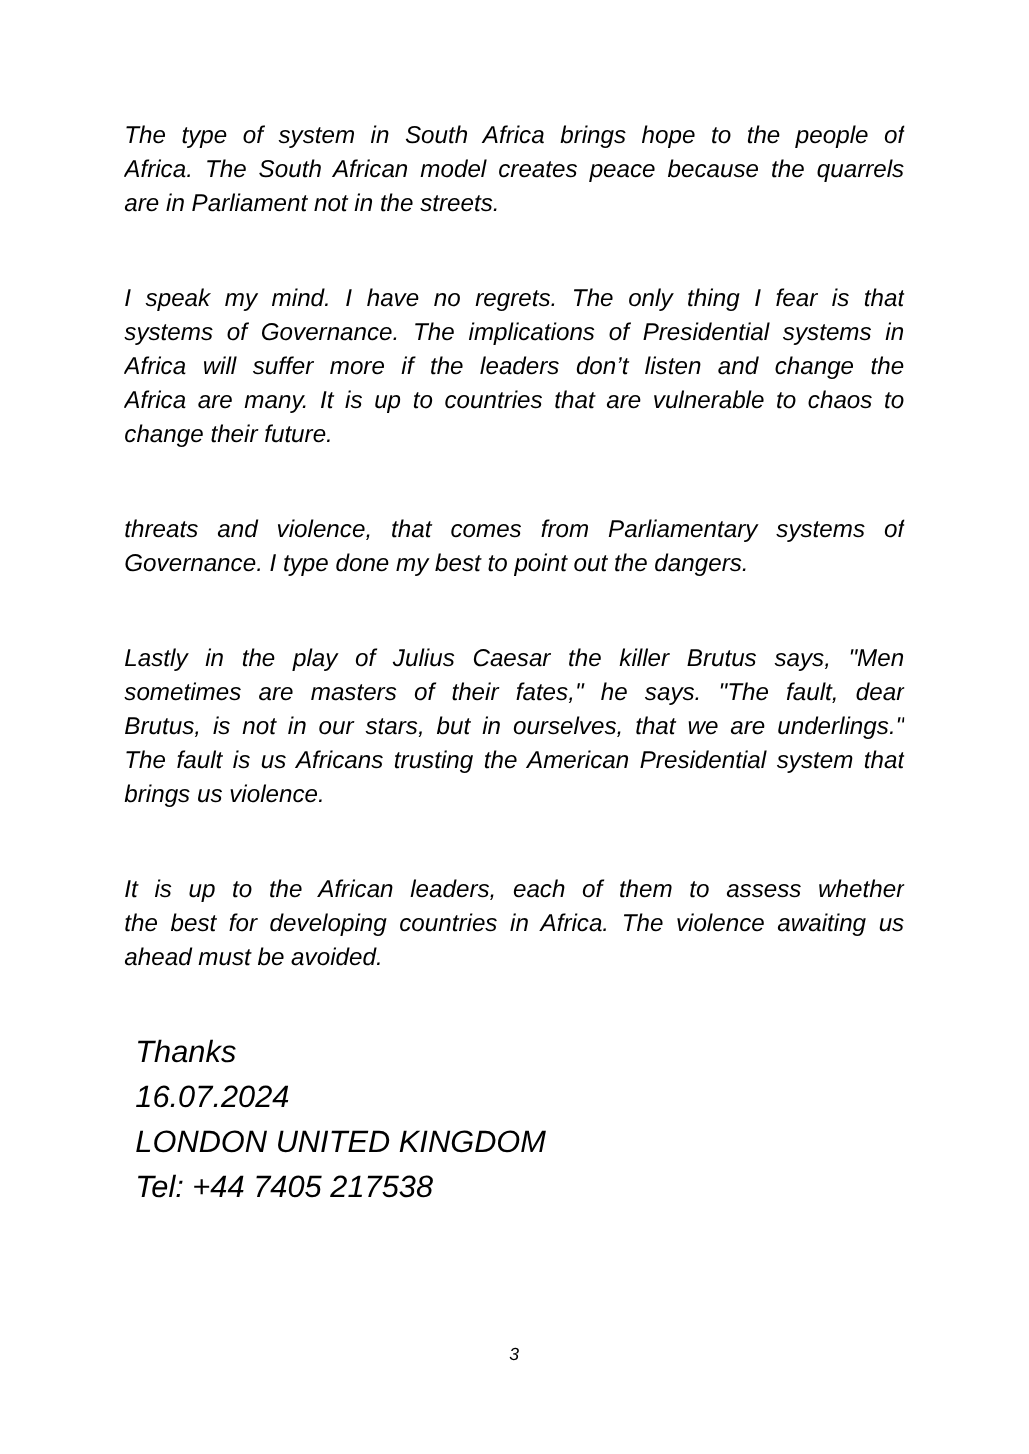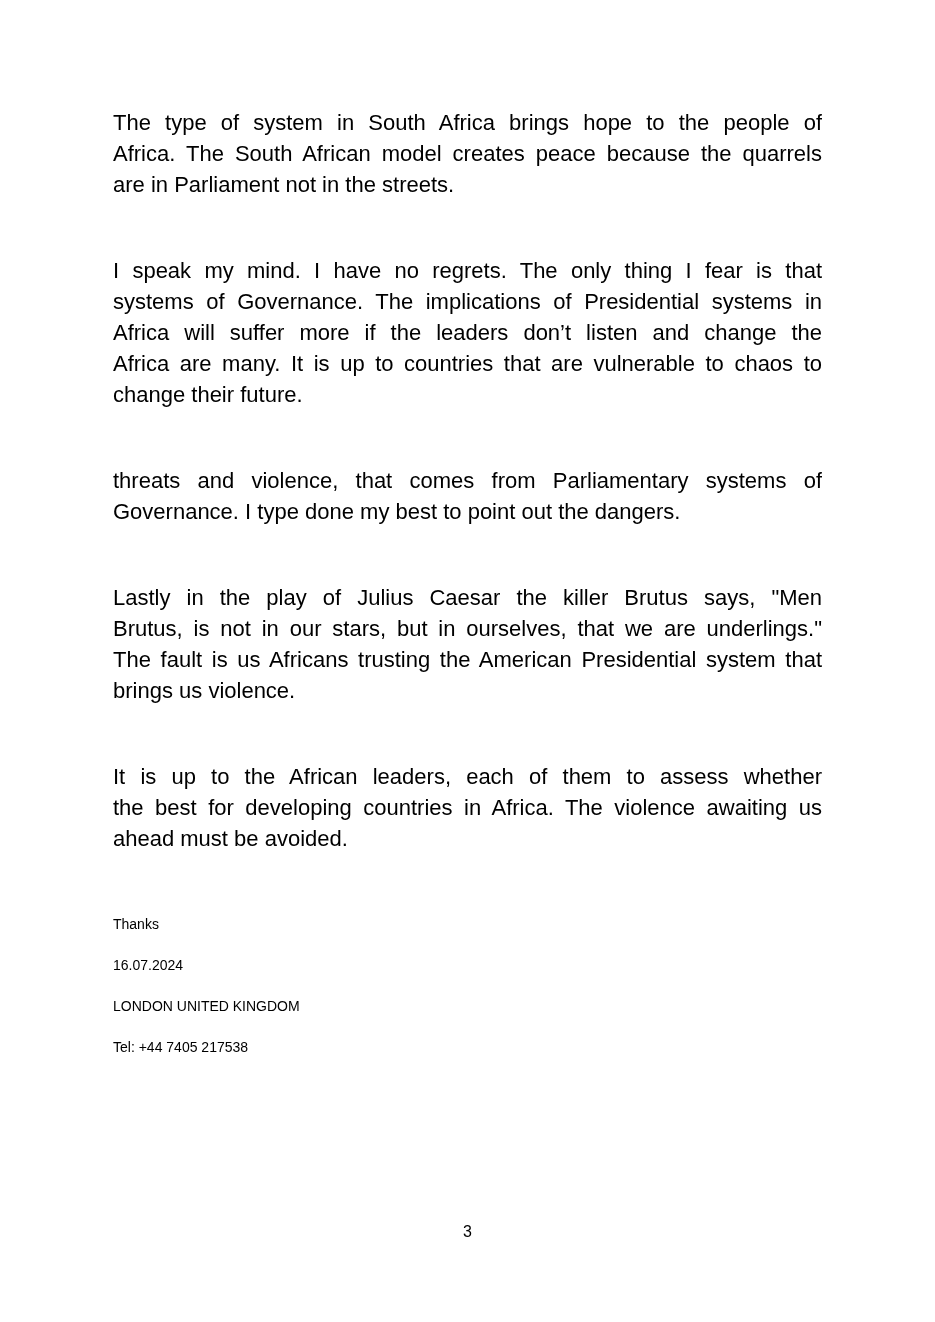--- a/index.html
+++ b/index.html
@@ -19,20 +19,21 @@
     font-family: "Liberation Sans", "DejaVu Sans", sans-serif;
     color: var(--text-color);
   }
   .page {
     position: absolute;
     left: 0;
     top: 0;
     width: 935px;
     height: 1322px;
     background: var(--bg-color);
+    font-style: italic;
   }
   .content {
     position: absolute;
     left: 113px;
     top: 107px;
     width: 709px;
   }
   .para {
     margin: 0 0 55px 0;
     font-size: 22px;
@@ -44,23 +45,23 @@
     height: 31px;
     overflow: hidden;
   }
   .line.jfull::after {
     content: "";
     display: inline-block;
     width: 100%;
     height: 0;
   }
   .sig-line {
-    font-size: 14px;
+    font-size: 28px;
     line-height: 31px;
-    margin: 0 0 10px 0;
+    margin: 0 0 10px 10px;
     text-align: left;
   }
   .page-number {
     position: absolute;
     top: 1221px;
     left: 0;
     width: 935px;
     text-align: center;
     font-size: 16px;
     line-height: 22px;
@@ -82,20 +83,21 @@
         <div class="line jfull">Africa will suffer more if the leaders don’t listen and change the</div>
         <div class="line jfull">Africa are many. It is up to countries that are vulnerable to chaos to</div>
         <div class="line">change their future.</div>
       </div>
       <div class="para">
         <div class="line jfull">threats and violence, that comes from Parliamentary systems of</div>
         <div class="line">Governance. I type done my best to point out the dangers.</div>
       </div>
       <div class="para">
         <div class="line jfull">Lastly in the play of Julius Caesar the killer Brutus says, "Men</div>
+        <div class="line jfull">sometimes are masters of their fates," he says. "The fault, dear</div>
         <div class="line jfull">Brutus, is not in our stars, but in ourselves, that we are underlings."</div>
         <div class="line jfull">The fault is us Africans trusting the American Presidential system that</div>
         <div class="line">brings us violence.</div>
       </div>
       <div class="para">
         <div class="line jfull">It is up to the African leaders, each of them to assess whether</div>
         <div class="line jfull">the best for developing countries in Africa. The violence awaiting us</div>
         <div class="line">ahead must be avoided.</div>
       </div>
       <div class="sig-line">Thanks</div>

